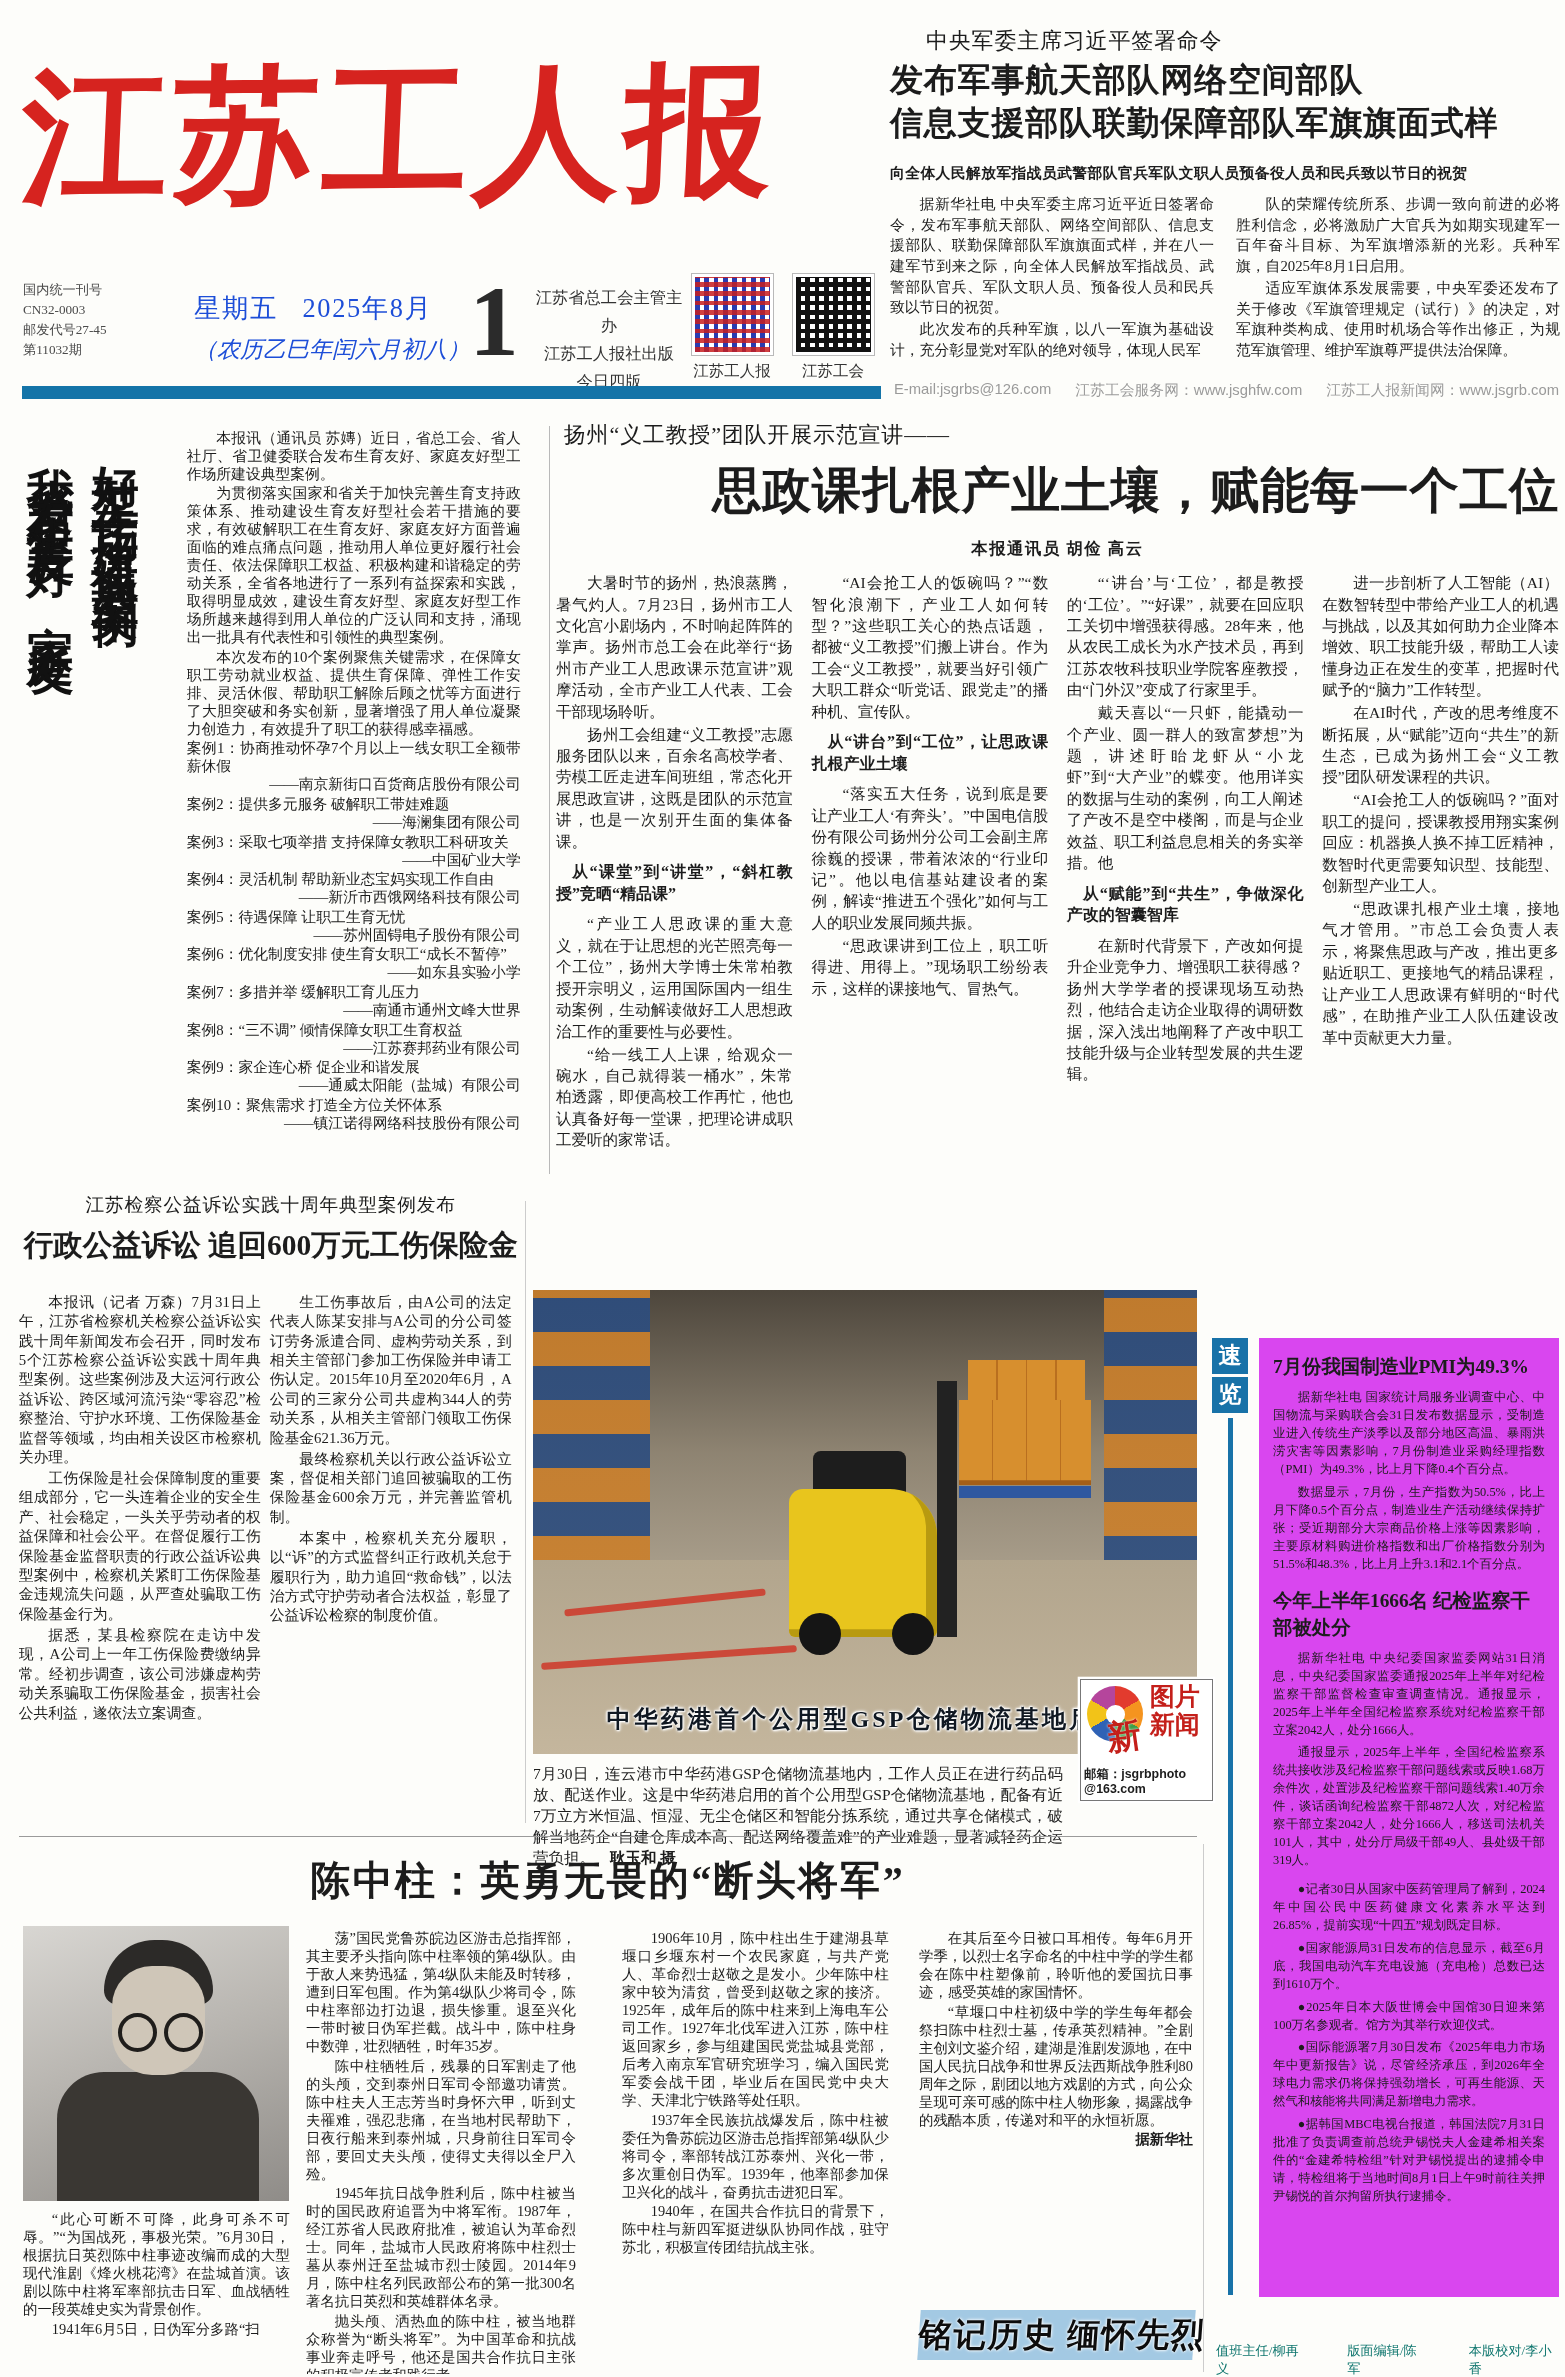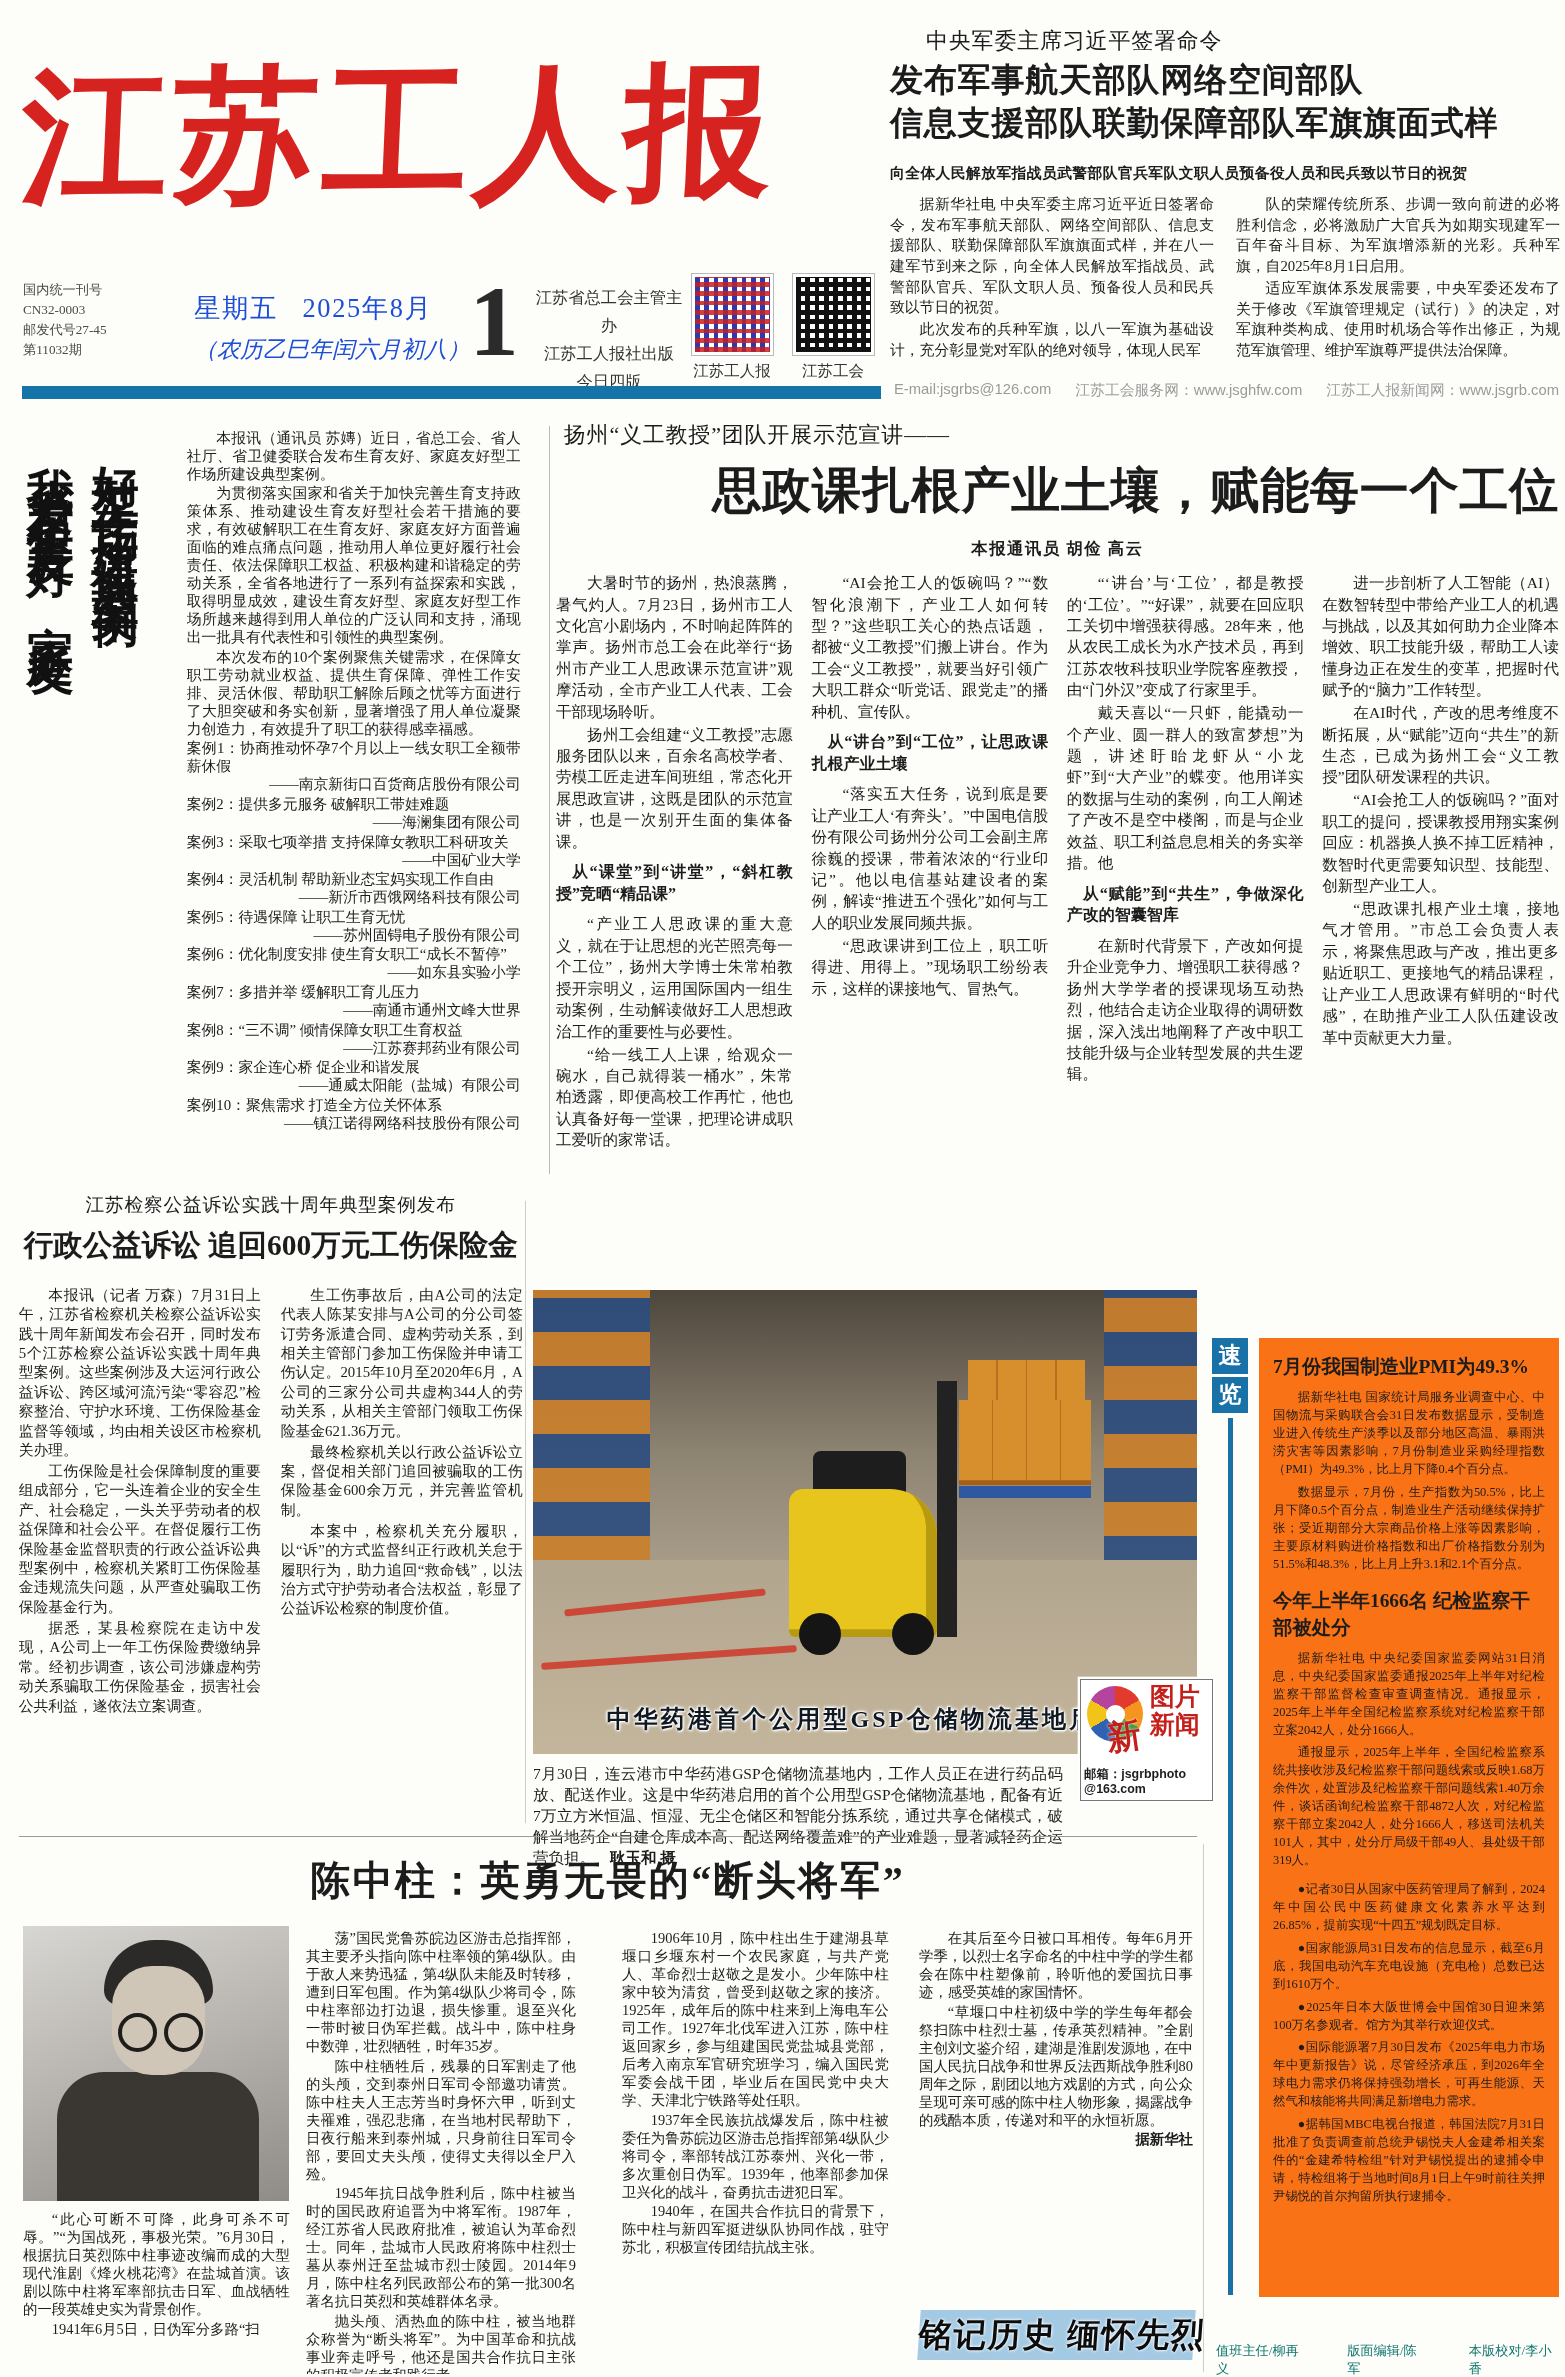--- a/index.html
+++ b/index.html
@@ -60,21 +60,21 @@
   .lec-headline{font-size:49px;font-weight:900;text-align:right;margin-top:7.8px;letter-spacing:0.8px;white-space:nowrap;}
   .lec-byline{text-align:center;font-size:16.3px;font-weight:bold;margin-top:14px;letter-spacing:1.6px;}
   .lec-cols{display:flex;gap:18.7px;margin-top:12.4px;height:690px;overflow:hidden;}
   .lec-col{flex:1;font-size:15.5px;line-height:21.4px;}
   .subhead{font-weight:bold;font-size:16px;margin:9.3px 0;text-indent:1em;}
 
   
   .lawsuit{left:18.7px;top:1192px;width:504px;}
   .law-kicker{font-size:18.7px;text-align:center;letter-spacing:0.8px;}
   .law-headline{font-size:29.5px;font-weight:900;text-align:center;margin-top:7.8px;white-space:nowrap;}
-  .law-cols{display:flex;gap:20px;margin-top:20px;height:515px;overflow:hidden;}
+  .law-cols{display:flex;gap:9px;margin-top:27px;height:515px;overflow:hidden;}
   .law-col{width:242px;font-size:14.8px;line-height:19.4px;}
 
   
   .photo{left:533px;top:1290px;width:664px;height:464px;overflow:hidden;
          background:linear-gradient(180deg,#4d463c 0%,#6e655646 35%,#a89d8a 60%,#b7ab96 100%),#9a8f7c;}
   .rack{position:absolute;top:0;width:117px;height:280px;opacity:.92;}
   .rack-l{left:0;background:repeating-linear-gradient(0deg,#c97f2c 0 34px,#2d4d7e 34px 68px);}
   .rack-r{right:0;width:93px;background:repeating-linear-gradient(0deg,#2d4d7e 0 34px,#c97f2c 34px 68px);}
   .floor{position:absolute;left:0;bottom:0;width:100%;height:194px;background:linear-gradient(180deg,#b2a58d,#c4b69d);}
   .laser{position:absolute;height:7px;background:#d03022;opacity:.8;border-radius:3.1px;}
@@ -101,21 +101,21 @@
   .pic-chars{position:absolute;right:4.7px;top:3.1px;width:65px;color:#c41f1a;font-weight:900;font-size:25px;line-height:28px;text-align:center;}
   .pic-xin{position:absolute;left:26.4px;top:34px;font-size:34px;font-weight:900;color:#c41f1a;transform:rotate(-8deg);text-shadow:0 0 2.3px #fff;}
   .pic-mail{position:absolute;left:3.1px;bottom:3.1px;width:124px;font-size:12.4px;line-height:14.8px;font-weight:bold;
             font-family:"Liberation Sans","DejaVu Sans",sans-serif;}
 
   
   .qv-label{left:1212px;top:1338px;width:37px;}
   .qv-label .ch{width:36px;height:36px;background:#1872a8;color:#fff;font-size:23px;font-weight:bold;
                 text-align:center;line-height:36px;margin-bottom:3.1px;}
   .qv-line{left:1228px;top:1418px;width:5.4px;height:877px;background:#1872a8;}
-  .qv-panel{left:1259px;top:1338px;width:300px;height:959px;background:#f97316;
+  .qv-panel{left:1259px;top:1338px;width:300px;height:959px;background:#d946ef;
             padding:12.4px 14px;box-sizing:border-box;overflow:hidden;}
   .qv-h1{font-size:19.4px;font-weight:900;margin:3.1px 0 7.8px;white-space:nowrap;}
   .qv-h2{font-size:19.4px;font-weight:900;line-height:1.35;margin:15.5px 0 7.8px;}
   .qv-panel .para{font-size:12.4px;line-height:18px;margin-bottom:4.7px;}
   .qv-bullets{margin-top:11px;}
 
   .footer-credits{left:1216px;top:2342px;width:344px;display:flex;justify-content:space-between;font-size:13.2px;color:#0f766e;gap:40px;}
 
   
   .martyr-headline{left:18.7px;top:1853px;width:1178px;text-align:center;font-size:40px;font-weight:900;letter-spacing:2.3px;}

